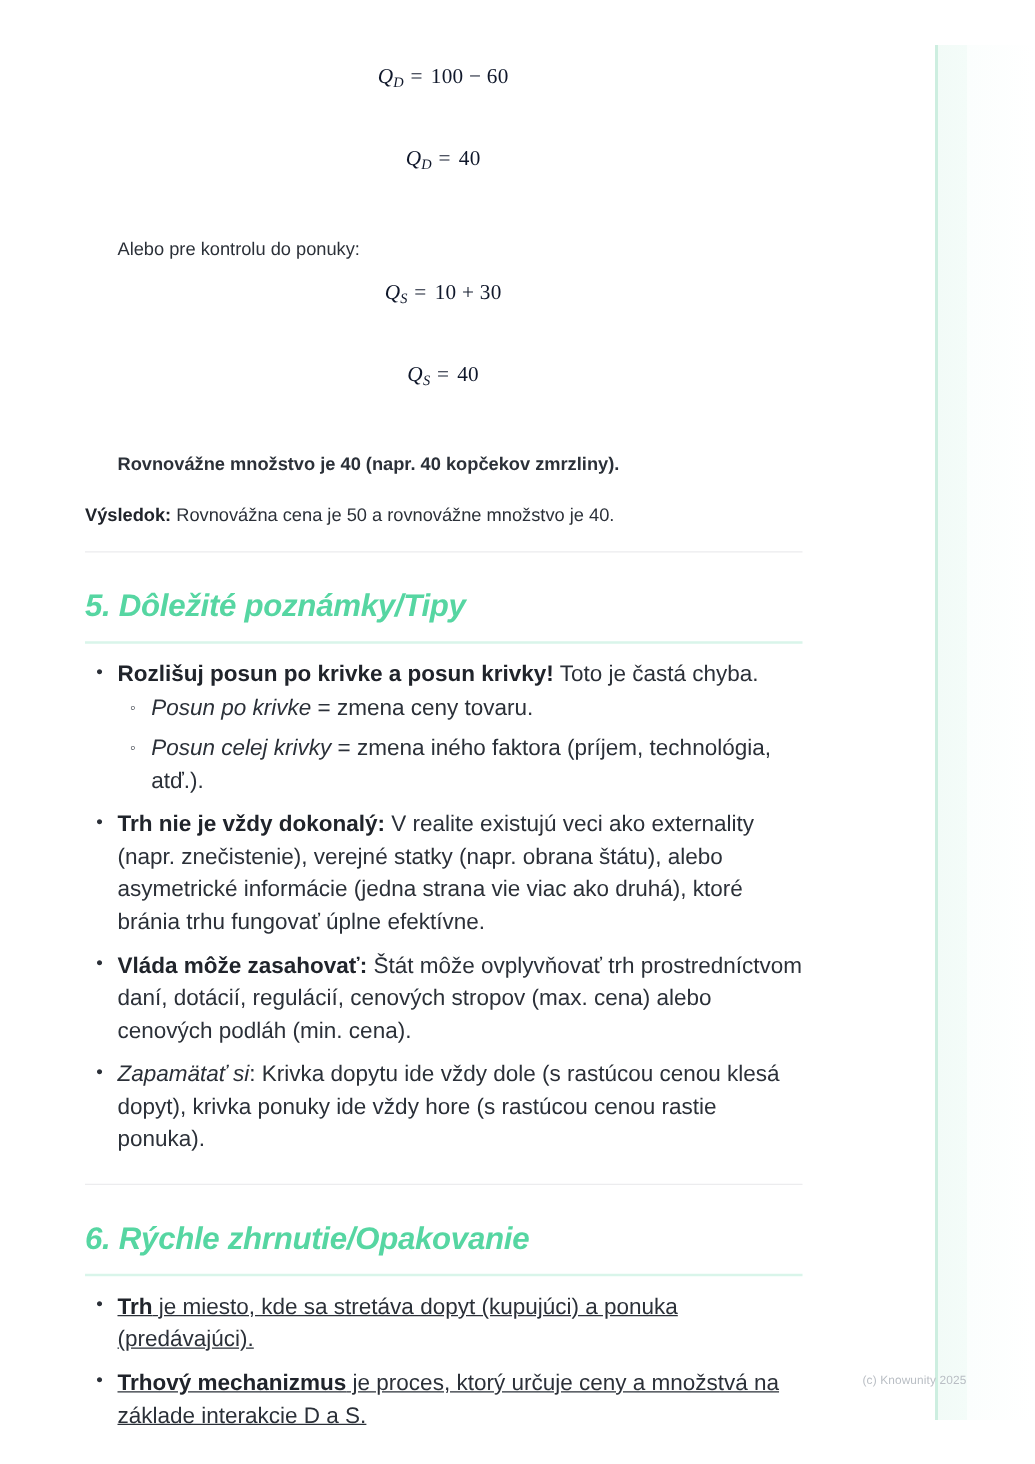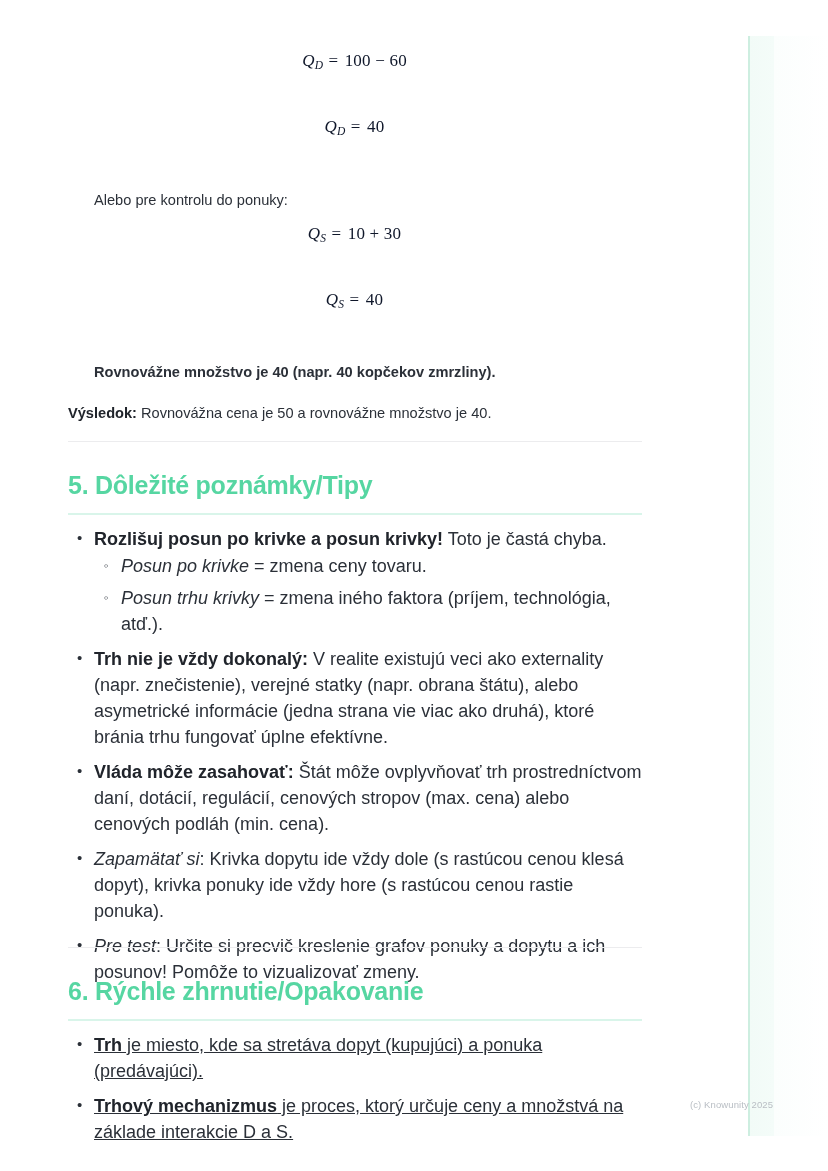--- a/index.html
+++ b/index.html
@@ -99,20 +99,21 @@
     border: 0;
   }
   .hr-1 { top: 433px; }
   .hr-2 { top: 939px; }
 
   
   .section {
     position: absolute;
     left: 68px;
     width: 574px;
+    font-style: italic;
   }
   .section h2 {
     margin: 0;
     font-size: 25px;
     line-height: 34px;
     font-weight: 700;
     color: #56d6a2;
     letter-spacing: -0.25px;
   }
   .section .rule {
@@ -230,39 +231,36 @@
     <div class="rule"></div>
   </div>
 
   <div class="list-5">
     <ul class="bullets">
 
       <li>
         <strong>Rozlišuj posun po krivke a posun krivky!</strong><span> Toto je častá chyba.</span>
         <ul class="subbullets">
           <li><em>Posun po krivke</em><span> = zmena ceny tovaru.</span></li>
-          <li><em>Posun trhu krivky</em><span> = zmena iného faktora (príjem, technológia, atď.).</span></li>
+          <li><em>Posun celej krivky</em><span> = zmena iného faktora (príjem, technológia, atď.).</span></li>
         </ul>
       </li>
 
       <li>
         <strong>Trh nie je vždy dokonalý:</strong><span> V realite existujú veci ako externality (napr. znečistenie), verejné statky (napr. obrana štátu), alebo asymetrické informácie (jedna strana vie viac ako druhá), ktoré bránia trhu fungovať úplne efektívne.</span>
       </li>
 
       <li>
         <strong>Vláda môže zasahovať:</strong><span> Štát môže ovplyvňovať trh prostredníctvom daní, dotácií, regulácií, cenových stropov (max. cena) alebo cenových podláh (min. cena).</span>
       </li>
 
       <li>
         <em>Zapamätať si</em><span>: Krivka dopytu ide vždy dole (s rastúcou cenou klesá dopyt), krivka ponuky ide vždy hore (s rastúcou cenou rastie ponuka).</span>
       </li>
 
-      <li>
-        <em>Pre test</em><span>: Určite si precvič kreslenie grafov ponuky a dopytu a ich posunov! Pomôže to vizualizovať zmeny.</span>
-      </li>
 
     </ul>
   </div>
 
   <hr class="hr hr-2">
 
   <div class="section sec-6">
     <h2>6. Rýchle zhrnutie/Opakovanie</h2>
     <div class="rule"></div>
   </div>

